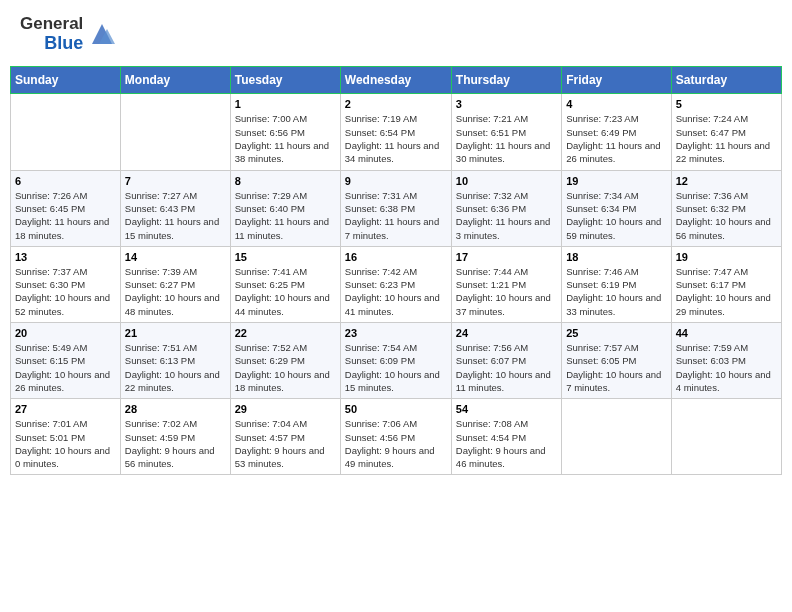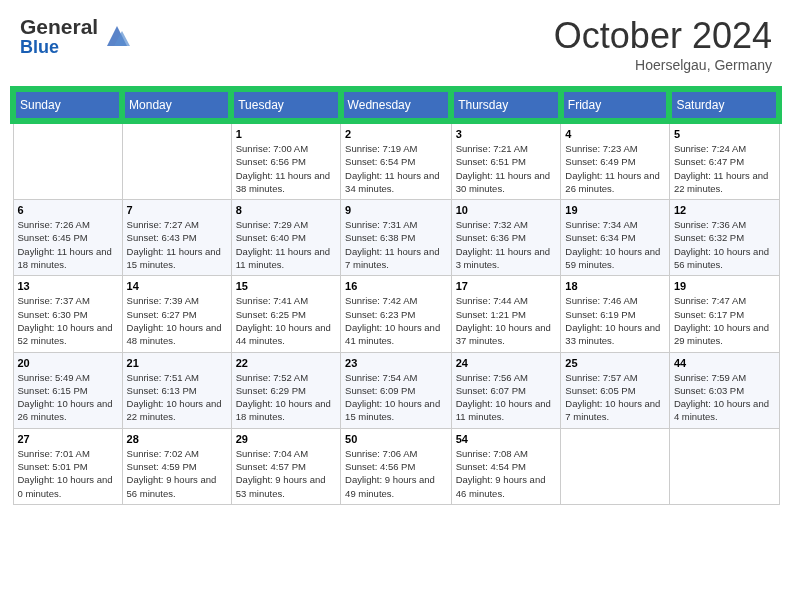--- a/index.html
+++ b/index.html
@@ -20,28 +20,29 @@
     .logo {
       display: flex;
       align-items: center;
     }
     .logo-text {
       display: flex;
       flex-direction: column;
       line-height: 1.1;
     }
     .logo-general {
-      font-size: 21px;
+      font-size: 17px;
       font-weight: bold;
       color: #333;
     }
     .logo-blue {
       font-size: 18px;
       font-weight: bold;
       color: #1a5fb4;
+      text-align: right;
     }
     .logo-icon {
       width: 30px;
       height: 30px;
       margin-left: 4px;
     }
     .title-block {
       text-align: right;
     }
     .month-title {
@@ -57,22 +58,22 @@
       width: 100%;
       border-collapse: collapse;
       font-size: 10px;
     }
     .calendar th {
       background: #3d6ebf;
       color: #fff;
       padding: 6px 4px;
       text-align: left;
       font-size: 12px;
-      font-weight: normal;
-      border: 6px solid #22c55e;
+      font-weight: bold;
+      border: 1px solid #22c55e;
     }
     .calendar td {
       border: 1px solid #ccc;
       vertical-align: top;
       padding: 4px;
       width: 113px;
       min-height: 80px;
       background: #fff;
     }
     .calendar tr:nth-child(even) td {
@@ -102,24 +103,20 @@
   <div class="logo">
     <div class="logo-text">
       <span class="logo-general">General</span>
       <span class="logo-blue">Blue</span>
     </div>
     <svg class="logo-icon" viewBox="0 0 30 30">
       <polygon points="5,25 15,5 25,25" fill="#3d6ebf" opacity="0.85"></polygon>
       <polygon points="12,25 20,10 28,25" fill="#5a8fd0" opacity="0.7"></polygon>
     </svg>
   </div>
-  <div class="title-block">
-    <div class="month-title">October 2024</div>
-    <div class="subtitle">Hoerselgau, Germany</div>
-  </div>
 </div>
 
 <table class="calendar">
   <thead>
     <tr>
 
     <th>Sunday</th>
         <th>Monday</th>
         <th>Tuesday</th>
         <th>Wednesday</th>

